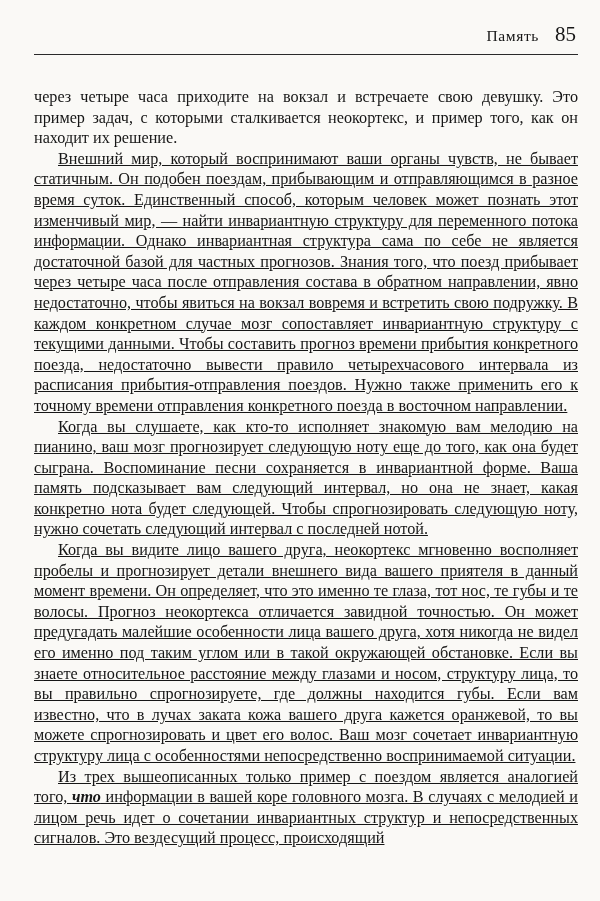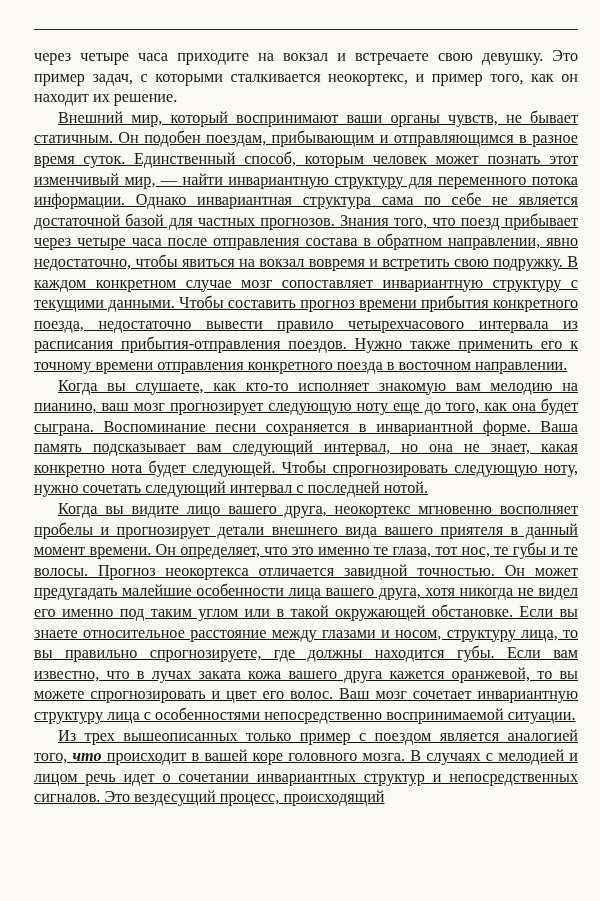--- a/index.html
+++ b/index.html
@@ -32,21 +32,21 @@
   }
   .running-head .pagenum {
     font-size: 21px;
   }
   .head-rule {
     border: none;
     border-top: 1.5px solid #2a2a2a;
     margin: 7px 0 0 0;
   }
   .body-text {
-    margin-top: 16px;
+    margin-top: 32px;
     font-size: 16.2px;
     line-height: 20.6px;
     text-align: justify;
     hyphens: auto;
     -webkit-hyphens: auto;
   }
   .body-text p {
     margin: 0;
   }
   .body-text p.indent {
@@ -56,30 +56,34 @@
   .em-word {
     font-style: italic;
     font-weight: bold;
   }
 </style>
 </head>
 <body>
 
 <div class="page">
 
+  <div class="running-head">
+    <span class="chapter">Память</span>
+    <span class="pagenum">85</span>
+  </div>
 
   <hr class="head-rule">
 
   <div class="body-text">
 
     <p>через четыре часа приходите на вокзал и встречаете свою девушку. Это пример задач, с которыми сталкивается неокортекс, и пример того, как он находит их решение.</p>
 
     <p class="indent">Внешний мир, который воспринимают ваши органы чувств, не бывает статичным. Он подобен поездам, прибывающим и отправляющимся в разное время суток. Единственный способ, которым человек может познать этот изменчивый мир, — найти инвариантную структуру для переменного потока информации. Однако инвариантная структура сама по себе не является достаточной базой для частных прогнозов. Знания того, что поезд прибывает через четыре часа после отправления состава в обратном направлении, явно недостаточно, чтобы явиться на вокзал вовремя и встретить свою подружку. В каждом конкретном случае мозг сопоставляет инвариантную структуру с текущими данными. Чтобы составить прогноз времени прибытия конкретного поезда, недостаточно вывести правило четырехчасового интервала из расписания прибытия-отправления поездов. Нужно также применить его к точному времени отправления конкретного поезда в восточном направлении.</p>
 
     <p class="indent">Когда вы слушаете, как кто-то исполняет знакомую вам мелодию на пианино, ваш мозг прогнозирует следующую ноту еще до того, как она будет сыграна. Воспоминание песни сохраняется в инвариантной форме. Ваша память подсказывает вам следующий интервал, но она не знает, какая конкретно нота будет следующей. Чтобы спрогнозировать следующую ноту, нужно сочетать следующий интервал с последней нотой.</p>
 
     <p class="indent">Когда вы видите лицо вашего друга, неокортекс мгновенно восполняет пробелы и прогнозирует детали внешнего вида вашего приятеля в данный момент времени. Он определяет, что это именно те глаза, тот нос, те губы и те волосы. Прогноз неокортекса отличается завидной точностью. Он может предугадать малейшие особенности лица вашего друга, хотя никогда не видел его именно под таким углом или в такой окружающей обстановке. Если вы знаете относительное расстояние между глазами и носом, структуру лица, то вы правильно спрогнозируете, где должны находится губы. Если вам известно, что в лучах заката кожа вашего друга кажется оранжевой, то вы можете спрогнозировать и цвет его волос. Ваш мозг сочетает инвариантную структуру лица с особенностями непосредственно воспринимаемой ситуации.</p>
 
-    <p class="indent"><span>Из трех вышеописанных только пример с поездом является аналогией того, </span><span class="em-word">что</span><span> происходит в вашей коре головного мозга. В случаях с мелодией и лицом речь идет о сочетании инвариантных структур и непосредственных сигналов. Это вездесущий процесс, происходящий</span></p>
+    <p class="indent"><span>Из трех вышеописанных только пример с поездом является аналогией того, </span><span class="em-word">что</span><span> информации в вашей коре головного мозга. В случаях с мелодией и лицом речь идет о сочетании инвариантных структур и непосредственных сигналов. Это вездесущий процесс, происходящий</span></p>
 
   </div>
 
 </div>
 
 </body></html>

